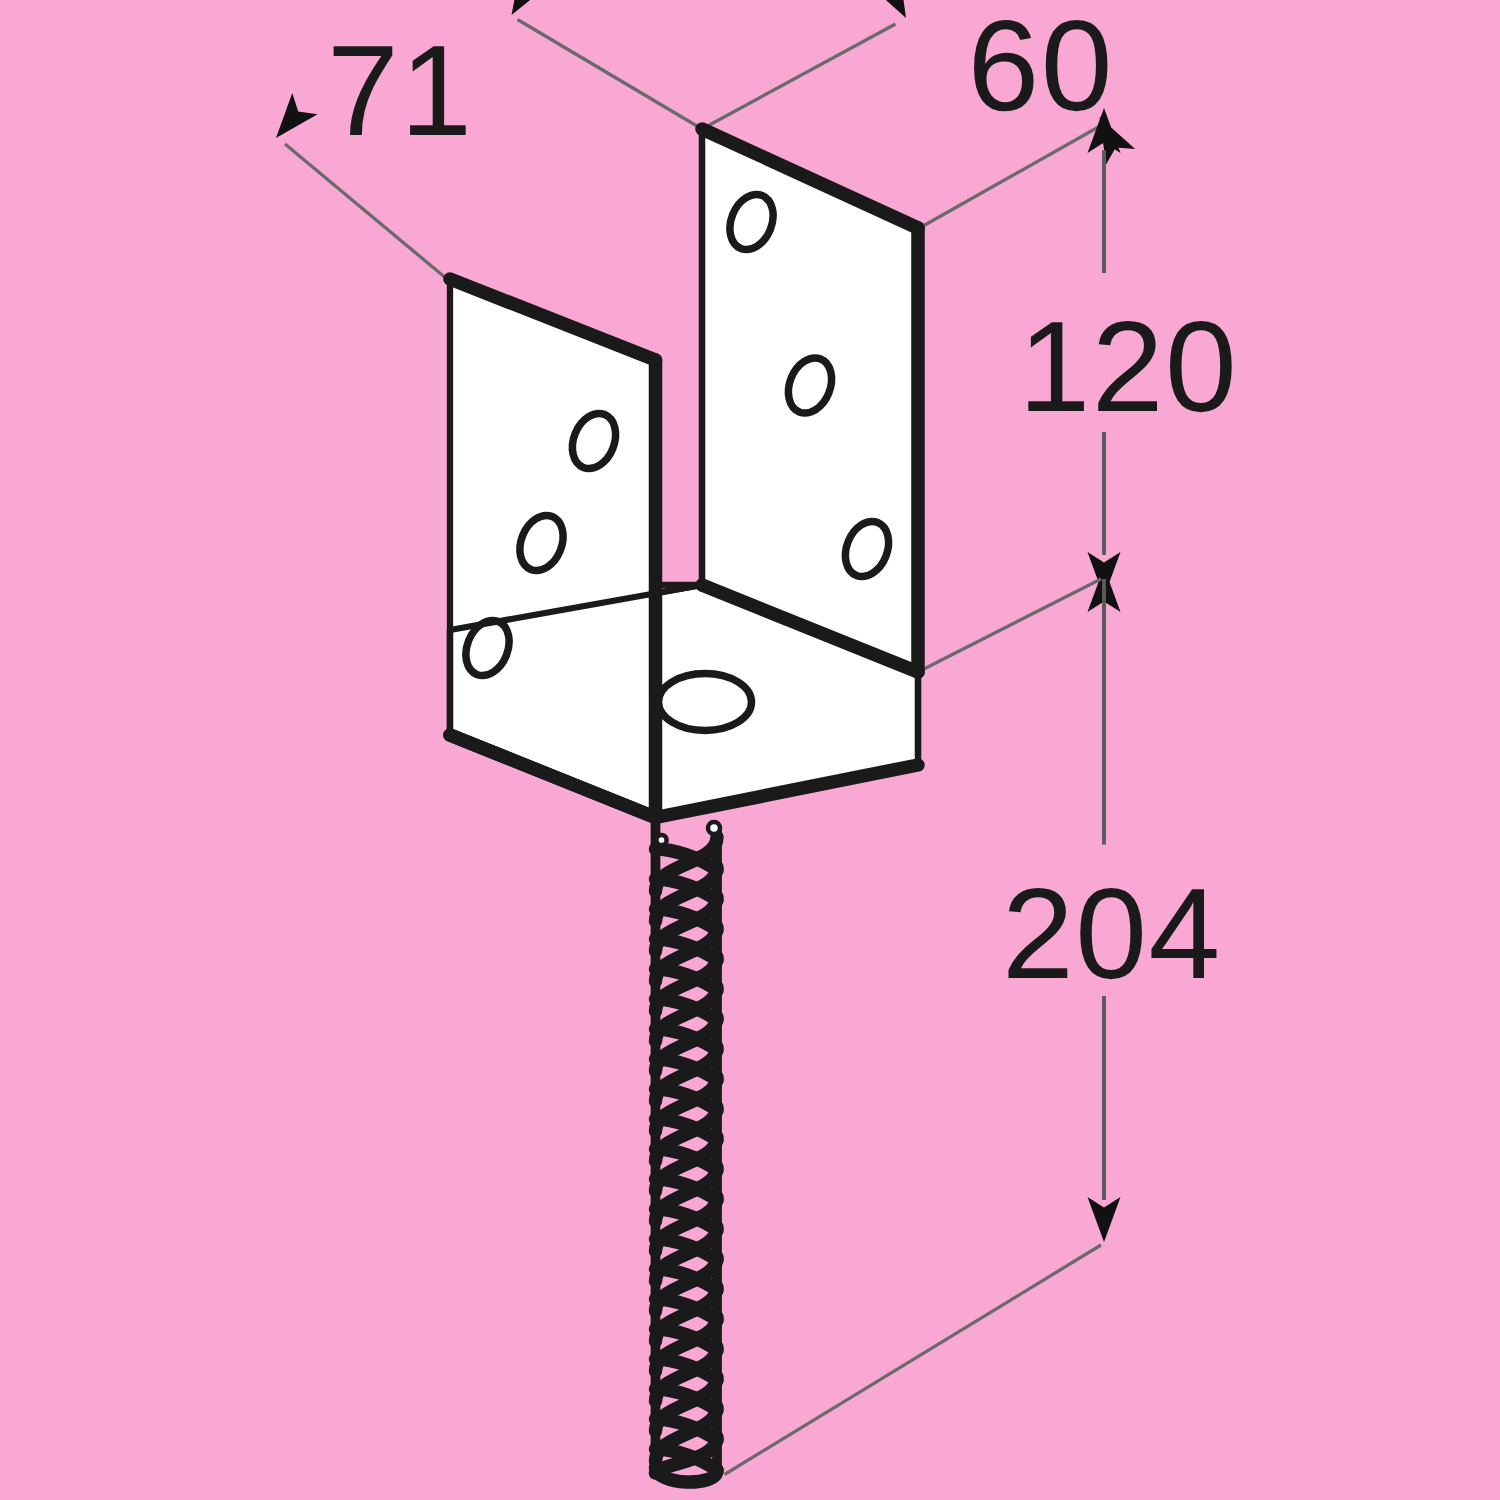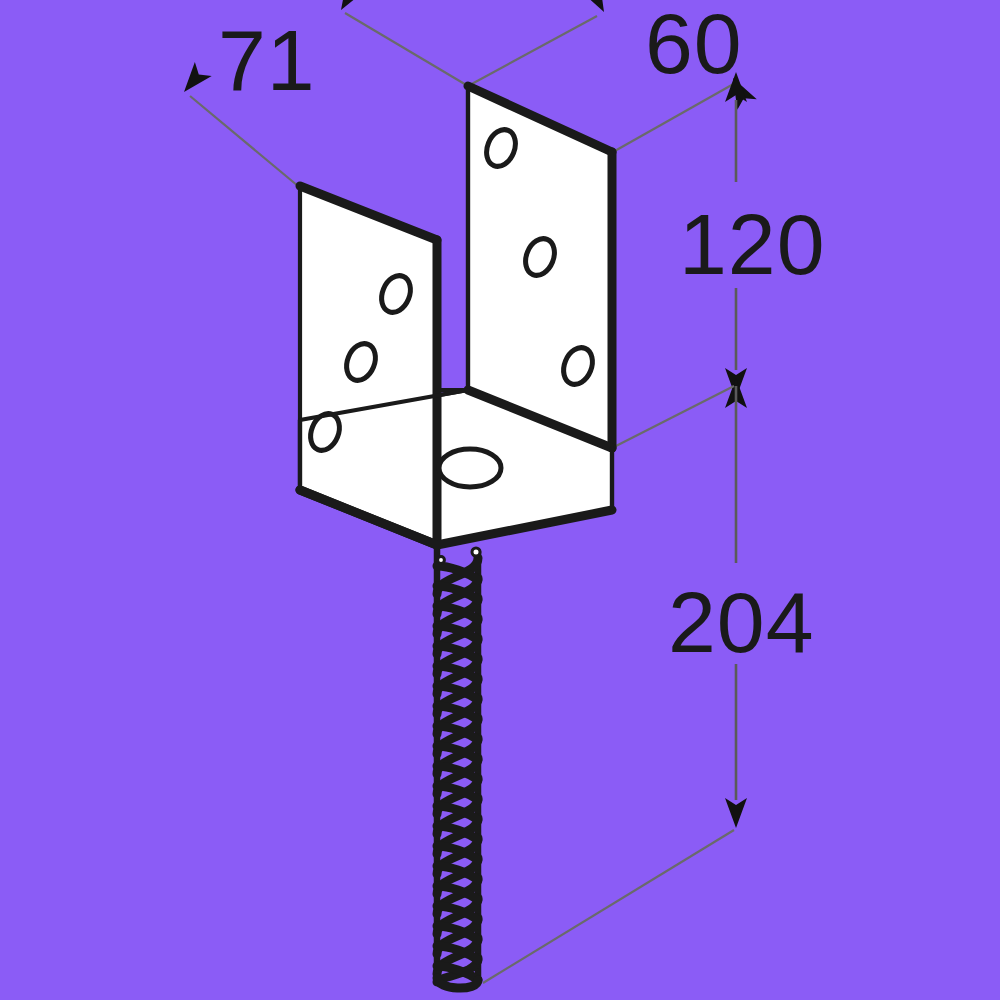--- a/index.html
+++ b/index.html
@@ -10,21 +10,21 @@
   body {
     width: 1000px;
     height: 1000px;
     font-family: "Liberation Sans", sans-serif;
     overflow: hidden;
   }
   #drawing-root {
     position: relative;
     width: 1000px;
     height: 1000px;
-    background: #8b5cf6;
+    background: #f9a8d4;
   }
   svg#tech-drawing {
     display: block;
     width: 1000px;
     height: 1000px;
   }
   .dim-text {
     font-family: "Liberation Sans", sans-serif;
     font-size: 86px;
     fill: #1a1a1a;

